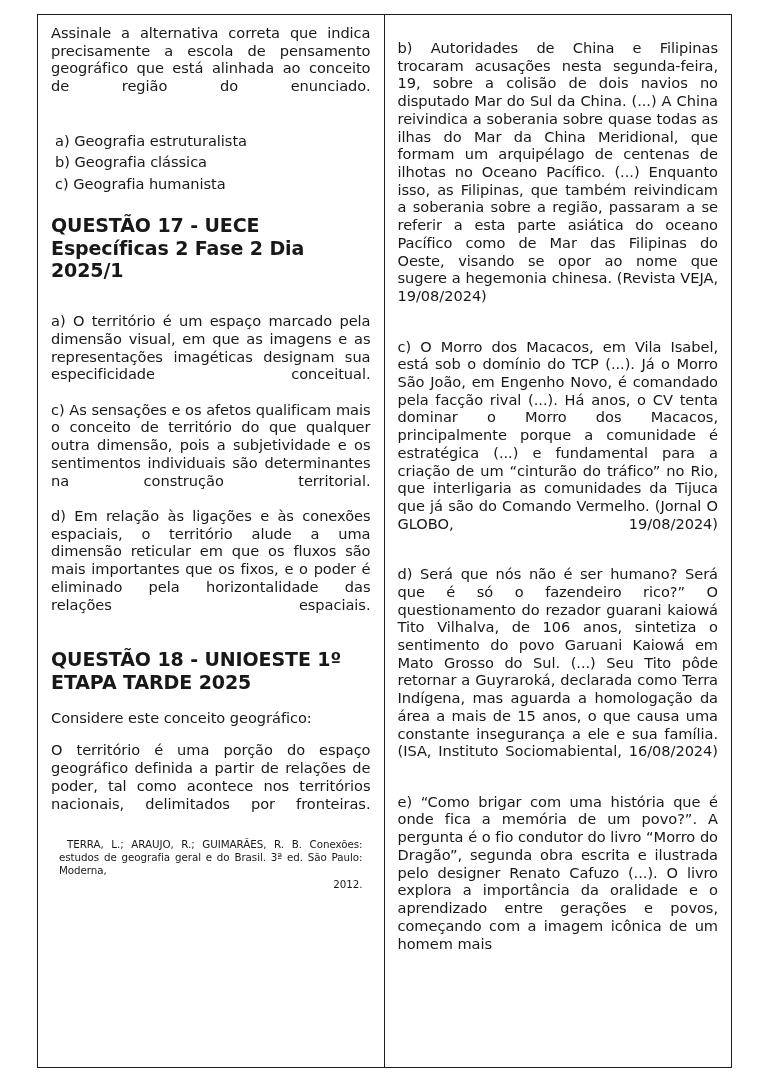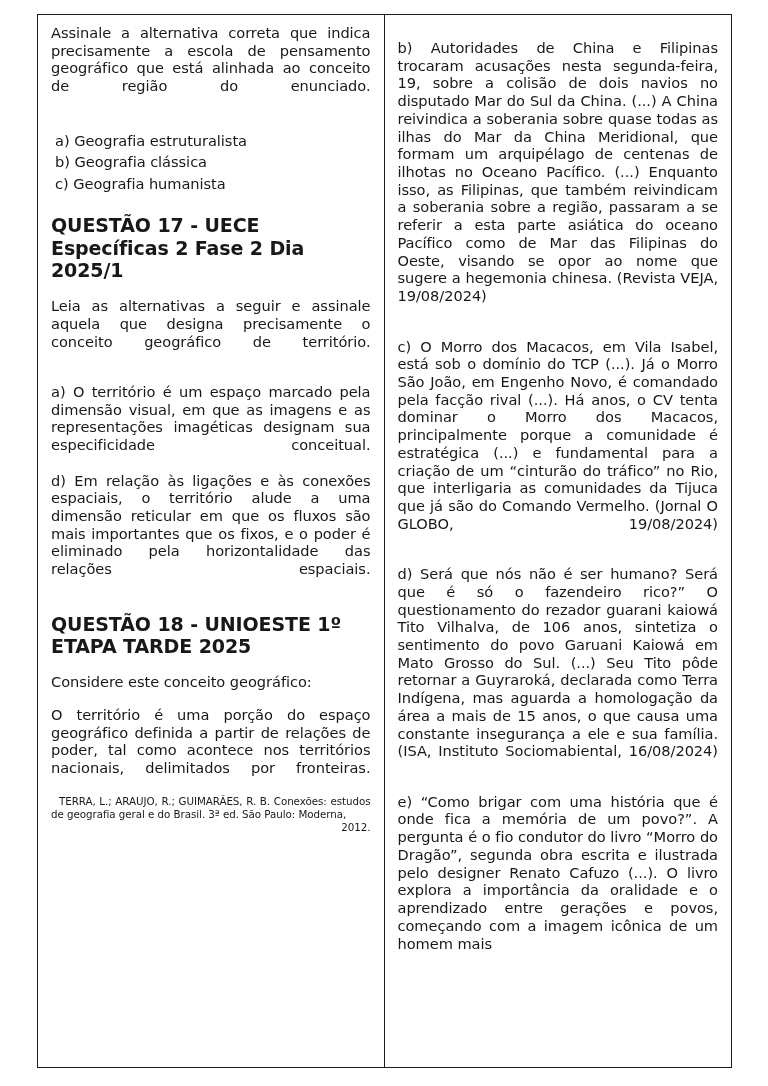--- a/index.html
+++ b/index.html
@@ -81,21 +81,21 @@
   }
 
   .alts {
     margin: 4px;
     font-size: 14.6px;
     line-height: 1.215;
     text-align: left;
   }
 
   .citation {
-    margin: 0;
+    margin: 8px;
     font-size: 10.3px;
     line-height: 1.28;
     text-align: justify;
     text-justify: inter-word;
     text-indent: 8px;
   }
   .citation .yr {
     display: block;
     text-align: right;
     text-indent: 0;
@@ -127,25 +127,25 @@
         <p class="alts">a) Geografia estruturalista</p>
         <p class="alts">b) Geografia clássica</p>
         <p class="alts">c) Geografia humanista</p>
 
         <div class="gap-lg"></div>
 
         <p class="qhead">QUESTÃO 17 - UECE Específicas 2 Fase 2 Dia 2025/1</p>
 
         <div class="gap-md"></div>
 
-        <p>Leia as alternativas a seguir e assinale aquela que designa precisamente o conceito geográfico de território.</p>
 
         <div class="gap-md"></div>
 
         <p>a) O território é um espaço marcado pela dimensão visual, em que as imagens e as representações imagéticas designam sua especificidade conceitual.</p>
+        <p>c) As sensações e os afetos qualificam mais o conceito de território do que qualquer outra dimensão, pois a subjetividade e os sentimentos individuais são determinantes na construção territorial.</p>
         <p>d) Em relação às ligações e às conexões espaciais, o território alude a uma dimensão reticular em que os fluxos são mais importantes que os fixos, e o poder é eliminado pela horizontalidade das relações espaciais.</p>
 
         <div class="gap-lg"></div>
 
         <p class="qhead">QUESTÃO 18 - UNIOESTE 1º ETAPA TARDE 2025</p>
 
         <div class="gap-md"></div>
 
         <p class="plain">Considere este conceito geográfico:</p>
 

